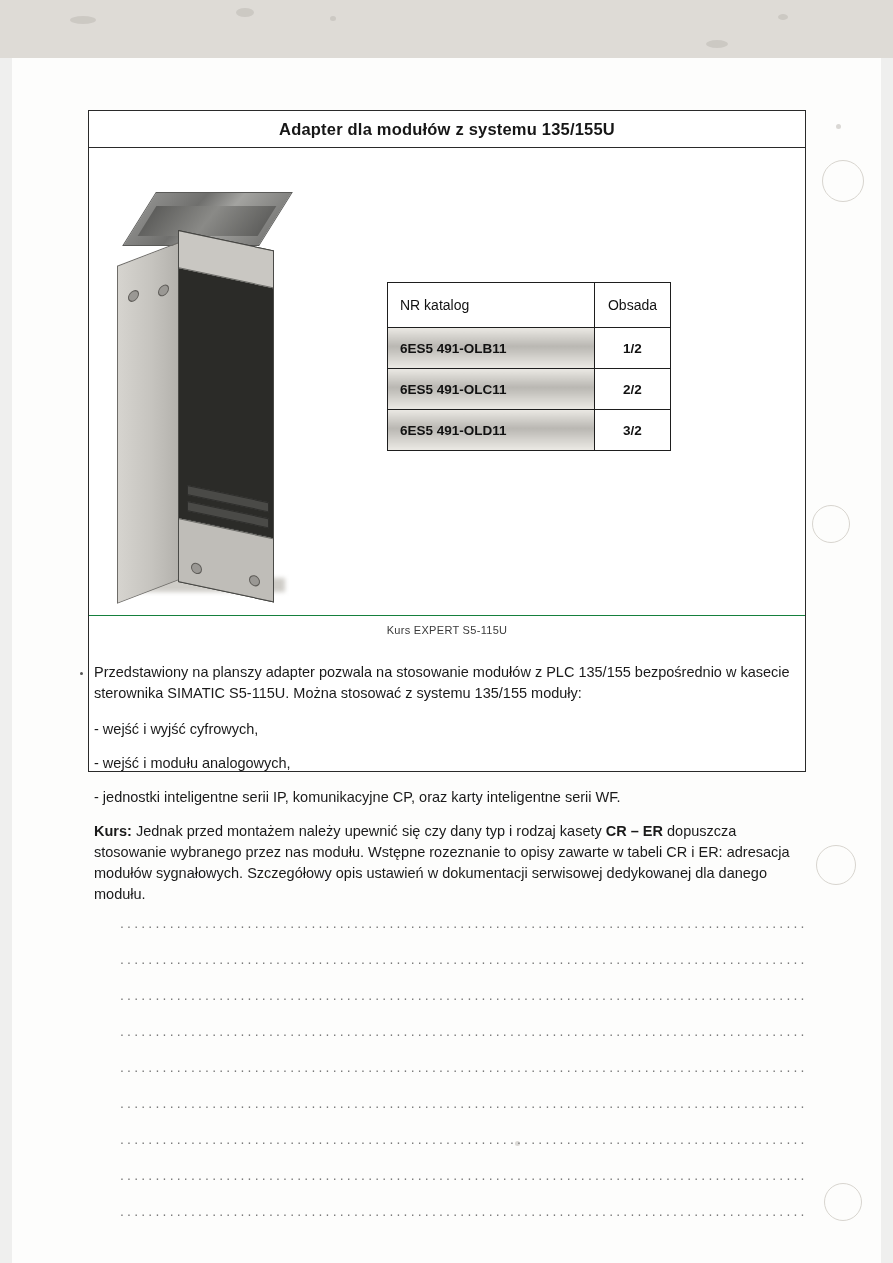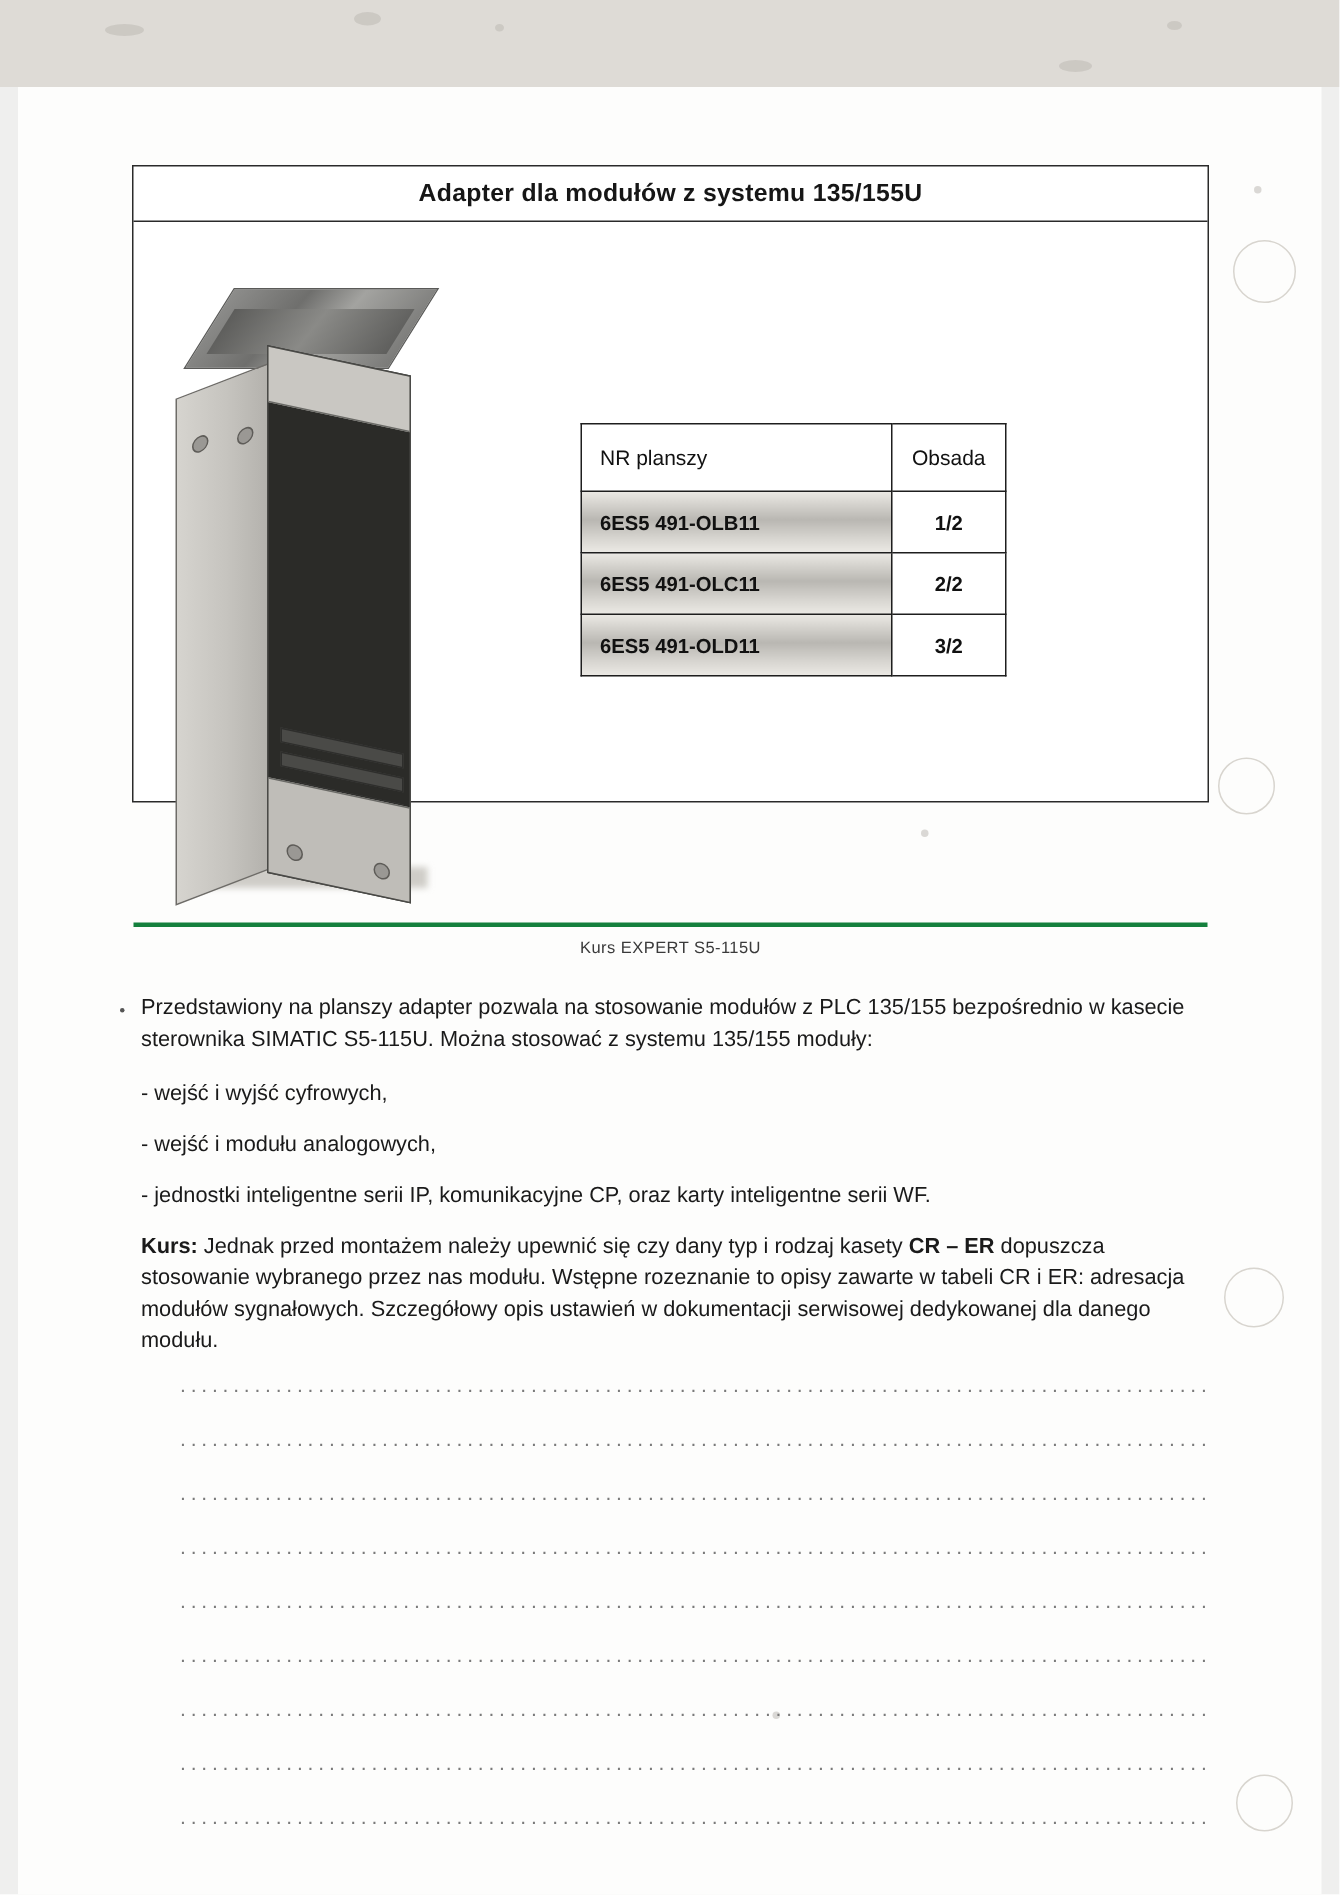--- a/index.html
+++ b/index.html
@@ -50,21 +50,21 @@
     border-radius: 50%;
     background: transparent;
   }
 
   
   .plate {
     position: absolute;
     left: 88px;
     top: 110px;
     width: 718px;
-    height: 425px;
+    height: 662px;
     border: 1px solid #2a2a2a;
     background: #ffffff;
     box-sizing: border-box;
   }
   .plate-title {
     height: 36px;
     border-bottom: 1px solid #2a2a2a;
     display: flex;
     align-items: center;
     justify-content: center;
@@ -72,21 +72,21 @@
     font-weight: bold;
     letter-spacing: .2px;
     color: #161616;
   }
   .plate-body {
     position: relative;
     height: 467px;
   }
   .plate-footer {
     height: 28px;
-    border-top: 3px solid #15803d;
+    border-top: 1px solid #15803d;
     display: flex;
     align-items: center;
     justify-content: center;
     font-size: 11px;
     color: #3a3a3a;
     letter-spacing: .3px;
   }
 
   
   .photo {
@@ -295,21 +295,21 @@
         <div class="mod-face-bot">
           <div class="screw" style="left:12px;top:40px;"></div>
           <div class="screw" style="left:70px;top:40px;"></div>
         </div>
       </div>
     </div>
 
     <table class="cat-table">
       <thead>
         <tr>
-          <th class="col-nr">NR planszy</th>
+          <th class="col-nr">NR katalog</th>
           <th>Obsada</th>
         </tr>
       </thead>
       <tbody>
         <tr>
           <td class="cell-nr">6ES5 491-OLB11</td>
           <td class="cell-ob">1/2</td>
         </tr>
         <tr>
           <td class="cell-nr">6ES5 491-OLC11</td>

